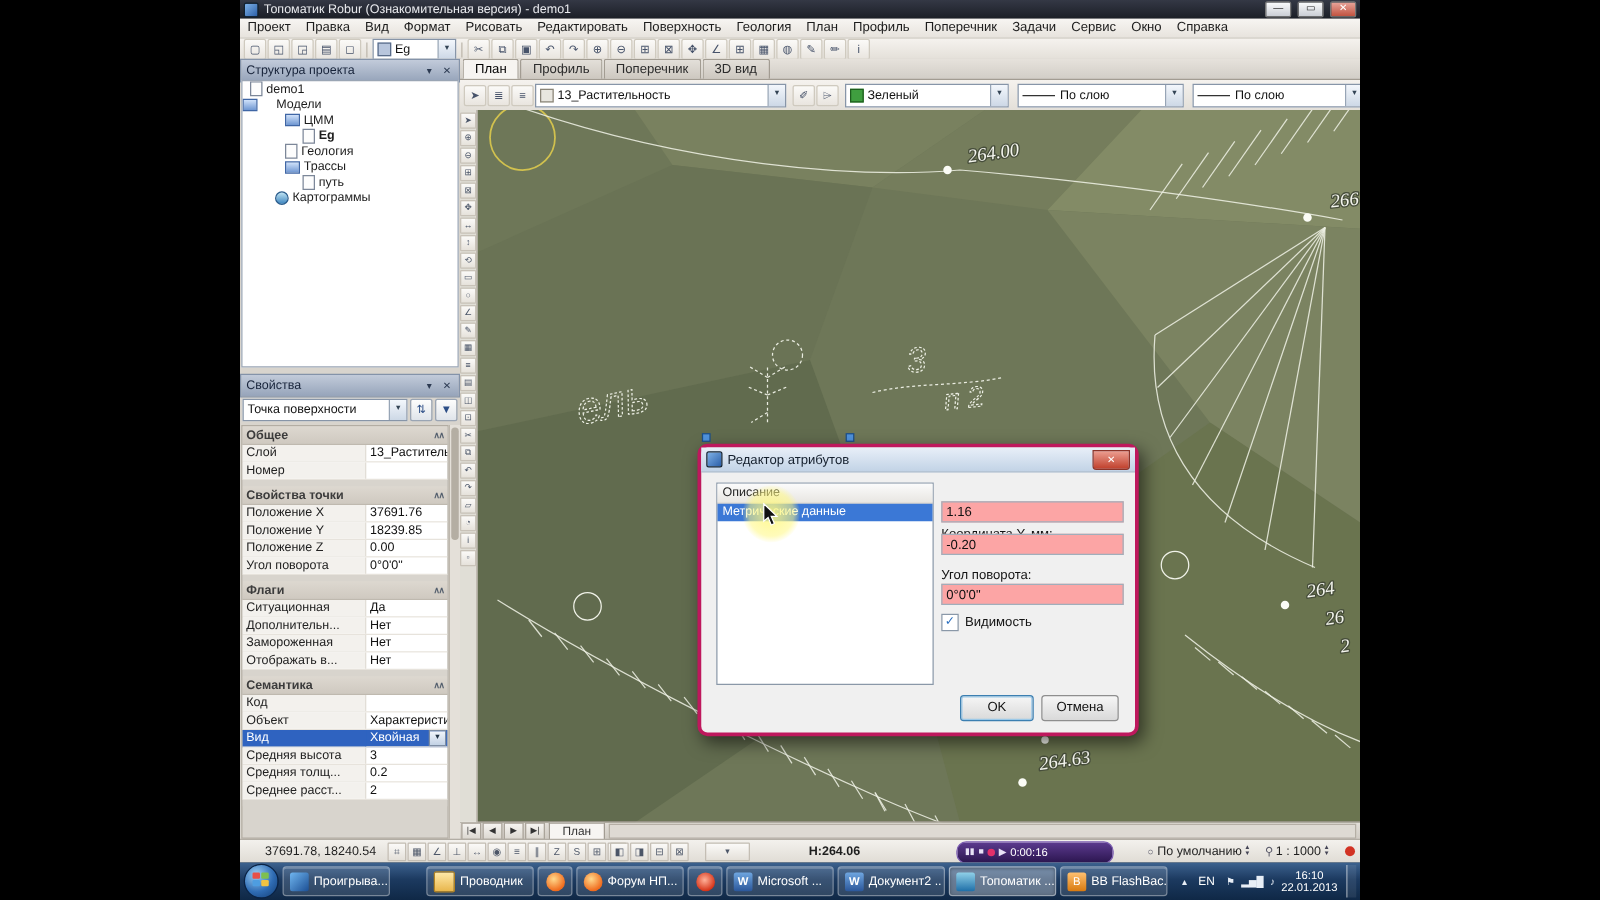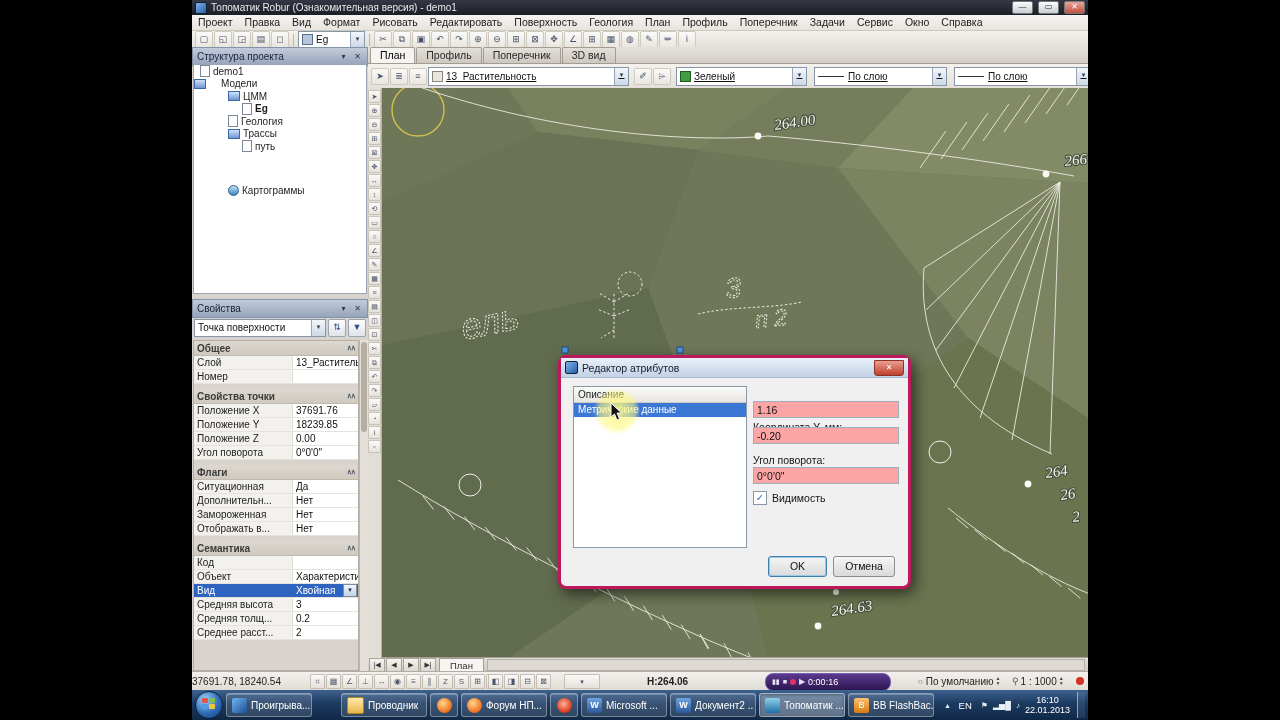--- a/index.html
+++ b/index.html
@@ -71,21 +71,21 @@
   #pg-scroll{position:absolute;right:0;top:41px;bottom:1px;width:8px;background:#e4e0d9;border-left:1px solid #bdb7ad;}
   #pg-scroll .thumb{position:absolute;left:1px;right:1px;top:2px;height:90px;background:#b4aea3;border-radius:3px;}
 
   
   #main{position:absolute;left:176px;top:47px;right:0;bottom:18px;background:#d6d2cb;}
   #viewtabs{height:16px;display:flex;align-items:flex-end;padding-left:2px;background:linear-gradient(#e6e2dc,#d2cec7);border-bottom:1px solid #a29c92;}
   .vtab{height:15px;line-height:15px;padding:0 9px;font-size:10.5px;color:#2c2c2c;margin-right:1px;
         border:1px solid #a29c92;border-bottom:none;border-radius:2px 2px 0 0;background:linear-gradient(#e3dfd9,#cdc8c0);}
   .vtab.active{background:#f6f4f1;color:#000;}
   #toolbar2{height:25px;}
-  #toolbar2 .combo{height:17px;text-decoration:underline;}
+  #toolbar2 .combo{height:17px;}
   #canvas{position:absolute;left:0;right:0;top:41px;bottom:14px;background:#6e7758;overflow:hidden;}
   #terrain{position:absolute;left:0;top:0;}
   #vtools{position:absolute;left:0;top:0;bottom:0;width:13px;background:rgba(234,231,225,.93);
           border-right:1px solid #b6b0a6;display:flex;flex-direction:column;align-items:center;gap:1px;padding-top:2px;z-index:5;}
   .vtbtn{width:11px;height:11px;flex:0 0 auto;font-size:7px;line-height:11px;text-align:center;color:#4a5568;
          background:linear-gradient(#fbfaf8,#e6e2db);border:1px solid #c8c2b8;border-radius:1px;}
 
   #terrain .wline path,#terrain .wline line{stroke:#edefe3;stroke-width:1;fill:none;opacity:.88;}
   #terrain .dash path,#terrain .dash circle,#terrain .dash line{stroke:#f1f3e9;stroke-width:1;fill:none;stroke-dasharray:2.4 2.2;opacity:.95;}
   #terrain text.dashtext{fill:none;stroke:#f1f3e9;stroke-width:.9;stroke-dasharray:2 1.7;
@@ -267,21 +267,21 @@
               <span>Геология</span>
             </div>
             <div class="tree-row" style="padding-left: 34px;">
               <span class="ti icon-folder"></span>
               <span>Трассы</span>
             </div>
             <div class="tree-row" style="padding-left: 48px;">
               <span class="ti icon-page"></span>
               <span>путь</span>
             </div>
-            <div class="tree-row" style="padding-left: 34px; margin-top: 32px;">
+            <div class="tree-row" style="padding-left: 26px;">
               <span class="ti icon-globe"></span>
               <span>Картограммы</span>
             </div>
           </div>
       </div>
 
       <div class="dock" style="top:252px;bottom:0;">
         <div class="dockhdr">
           <span class="dtitle">Свойства</span>
           <span class="dhbtn">▾</span>
@@ -592,21 +592,21 @@
         <div class="navbtn">|◀</div>
         <div class="navbtn">◀</div>
         <div class="navbtn">▶</div>
         <div class="navbtn">▶|</div>
         <div id="sheettab">План</div>
         <div id="hscroll"></div>
       </div>
     </div>
 
     <div id="statusbar">
-      <div class="stitem" style="left:0;">37691.78, 18240.54</div>
+      <div class="stitem" style="left:20px;">37691.78, 18240.54</div>
       <div class="stitem" style="left:118px;" id="stc1">
           <div class="stbtn">⌗</div>
           <div class="stbtn">▦</div>
           <div class="stbtn">∠</div>
           <div class="stbtn">⊥</div>
           <div class="stbtn">↔</div>
           <div class="stbtn">◉</div>
           <div class="stbtn">≡</div>
           <div class="stbtn">∥</div>
           <div class="stbtn">Ζ</div>

